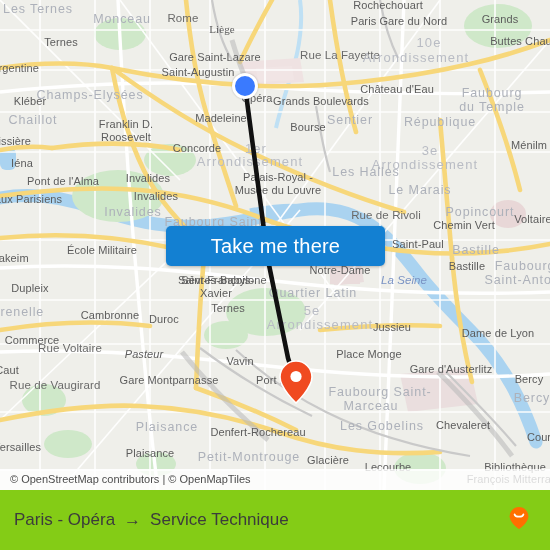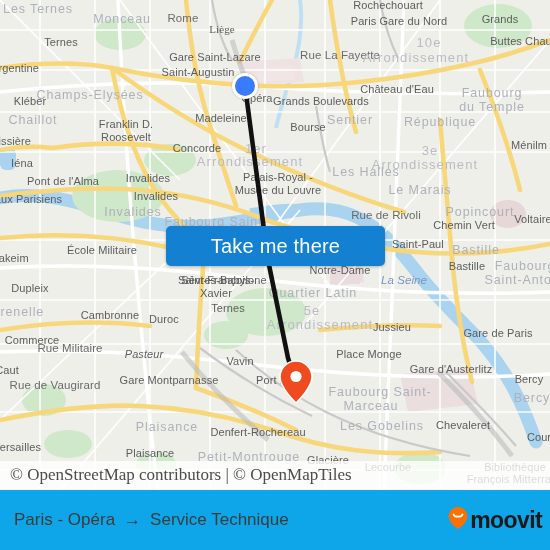--- a/index.html
+++ b/index.html
@@ -57,31 +57,30 @@
     font-family:"Liberation Sans", sans-serif;
     cursor:pointer;
     box-shadow: 0 1px 3px rgba(0,0,0,.25);
     letter-spacing:.2px;
   }
 
   
   #attribution {
     position:absolute; left:0; bottom:0; width:550px;
     padding: 4px 0 5px 10px;
-    font-size:17px; color:#4c4c4c;
+    font-size:11px; color:#4c4c4c;
     background: rgba(255,255,255,0.78);
-    font-family: Liberation Serif, serif;
   }
 
   
   #footer {
     position:absolute; left:0; top:490px; width:550px; height:60px;
-    background:#0ea5e9;
+    background:#84cc16;
     display:flex; justify-content:space-between;
-    padding: 0 8px 0 14px;
+    padding: 0 20px 0 14px;
   }
   #trip { display:flex; align-items:center; gap:9px; font-size:17px; color:#3c3c3c; }
   #trip .arrow { font-size:17px; color:#3c3c3c; }
   #brand { display:flex; align-items:center; gap:1px; }
   #brand .word { font-size:23px; font-weight:bold; color:#1a1a1a; letter-spacing:-0.6px; }
 </style>
 </head>
 <body>
 
 <div id="app">
@@ -258,24 +257,24 @@
         <div class="lbl place" style="left: 216px; top: 293px;">Xavier</div>
         <div class="lbl place" style="left: 224px; top: 280px;">Sèvres-Babylone</div>
         <div class="lbl big" style="left: 313px; top: 293px;">Quartier Latin</div>
         <div class="lbl place" style="left: 30px; top: 288px;">Dupleix</div>
         <div class="lbl big" style="left: 17px; top: 312px;">Grenelle</div>
         <div class="lbl place" style="left: 228px; top: 308px;">Ternes</div>
         <div class="lbl place" style="left: 164px; top: 319px;">Duroc</div>
         <div class="lbl district" style="left: 312px; top: 310px;">5e</div>
         <div class="lbl district" style="left: 320px; top: 324px;">Arrondissement</div>
         <div class="lbl place" style="left: 392px; top: 327px;">Jussieu</div>
-        <div class="lbl place" style="left: 498px; top: 333px;">Gare de Paris</div>
+        <div class="lbl place" style="left: 498px; top: 333px;">Dame de Lyon</div>
         <div class="lbl place" style="left: 86px; top: 315px; padding-left: 48px;">Cambronne</div>
         <div class="lbl place" style="left: 32px; top: 340px;">Commerce</div>
-        <div class="lbl road" style="left: 70px; top: 348px;">Rue Militaire</div>
+        <div class="lbl road" style="left: 70px; top: 348px;">Rue Voltaire</div>
         <div class="lbl place" style="left: 144px; top: 354px; font-style: italic;">Pasteur</div>
         <div class="lbl place" style="left: 369px; top: 354px;">Place Monge</div>
         <div class="lbl place" style="left: 240px; top: 361px;">Vavin</div>
         <div class="lbl place" style="left: 451px; top: 369px;">Gare d'Austerlitz</div>
         <div class="lbl place" style="left: 529px; top: 379px;">Bercy</div>
         <div class="lbl place" style="left: 169px; top: 380px;">Gare Montparnasse</div>
         <div class="lbl place" style="left: 272px; top: 380px;">Port R</div>
         <div class="lbl road" style="left: 55px; top: 385px;">Rue de Vaugirard</div>
         <div class="lbl big" style="left: 380px; top: 392px;">Faubourg Saint-</div>
         <div class="lbl big" style="left: 371px; top: 406px;">Marceau</div>
@@ -319,16 +318,15 @@
       <span class="arrow">→</span>
       <span>Service Technique</span>
     </div>
     <div id="brand">
       <span>
         <svg width="22" height="24" viewBox="0 0 22 24">
           <path d="M11,1 C5.8,1 1.6,5.2 1.6,10.4 C1.6,16.6 11,23 11,23 C11,23 20.4,16.6 20.4,10.4 C20.4,5.2 16.2,1 11,1 Z" fill="#ff6f00"></path>
           <path d="M6.6,8.4 C7.4,11.4 14.6,11.4 15.4,8.4" stroke="#ffffff" stroke-width="1.8" fill="none" stroke-linecap="round"></path>
         </svg>
       </span>
-      <span class="word">moovit</span>
     </div>
   </div>
 </div>
 
 </body></html>

